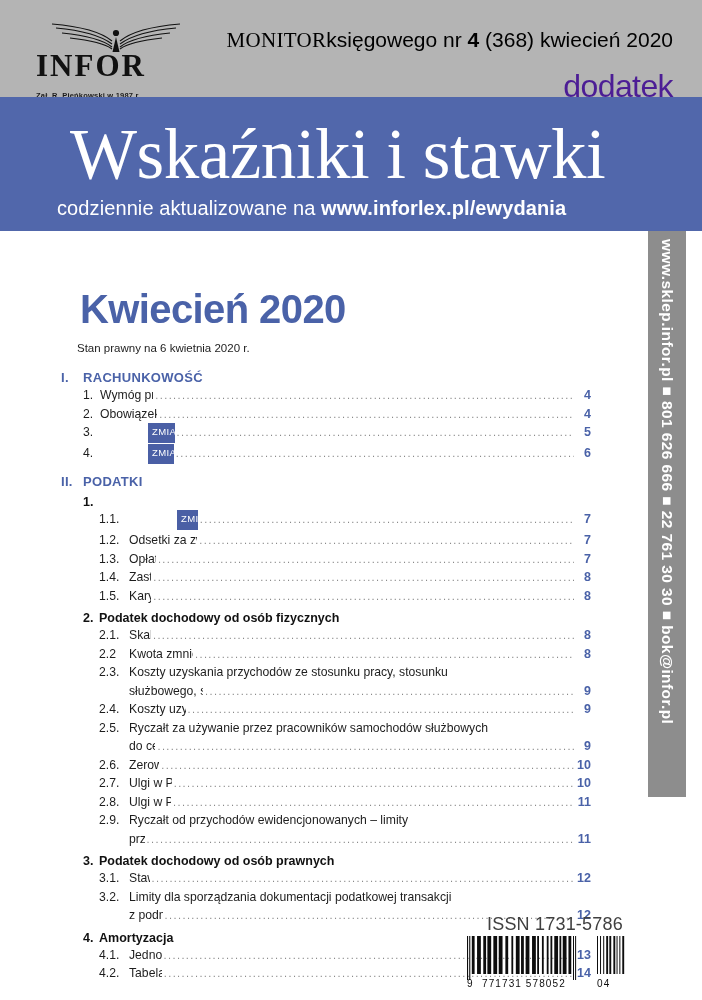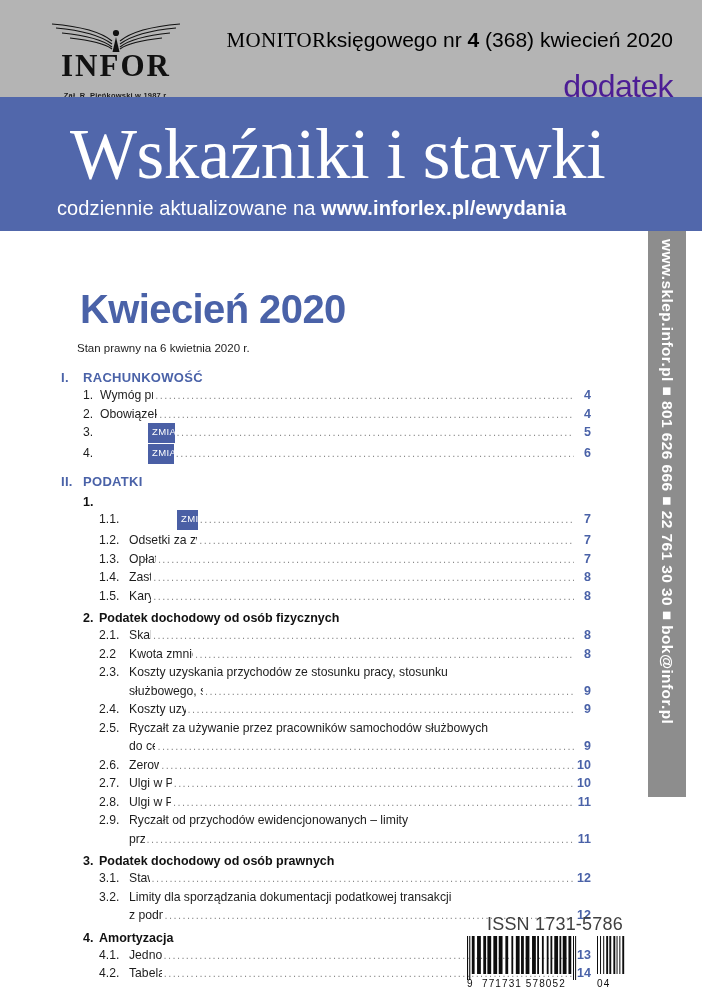--- a/index.html
+++ b/index.html
@@ -20,21 +20,21 @@
   .masthead {
     position: absolute;
     left: 0; top: 0;
     width: 702px; height: 97px;
     background: #b4b4b4;
   }
   .logo-block {
     position: absolute;
     left: 36px; top: 22px;
     width: 160px;
-    text-align: center;
+    text-align: left;
     color: #161616;
   }
   .logo-wings {
     display: block;
     margin: 0 auto;
     width: 132px; height: 30px;
   }
   .logo-word {
     font-family: "Liberation Serif", serif;
     font-size: 31px;

